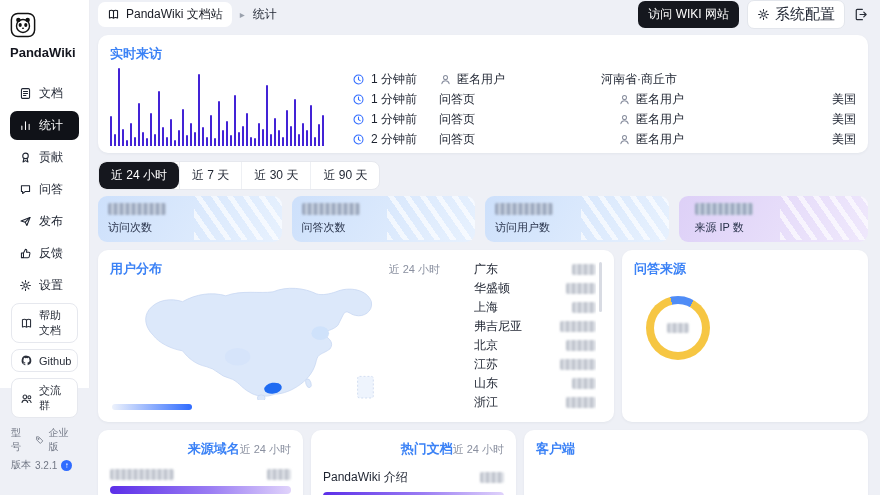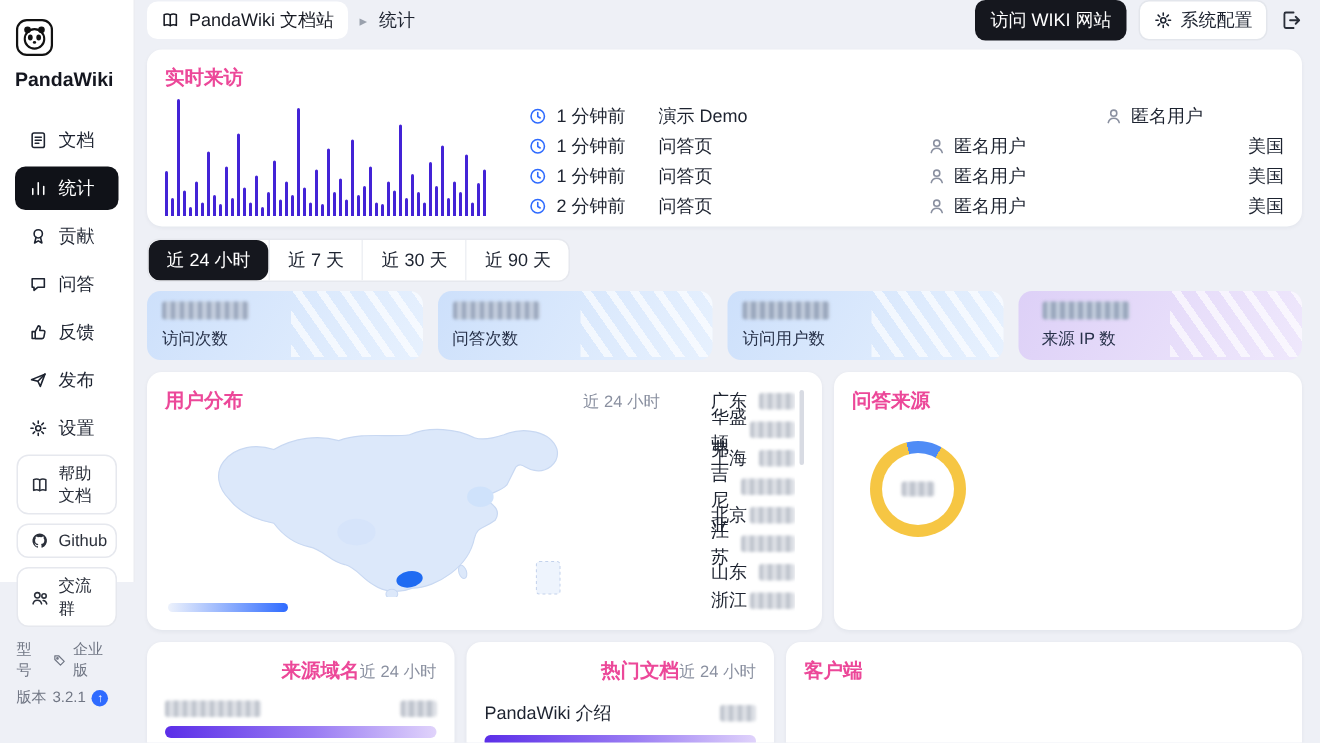--- a/index.html
+++ b/index.html
@@ -51,29 +51,29 @@
     align-items:center; cursor:pointer; color:#171a23;
   }
   .crumb-sep { color:#9aa1ad; font-size:10px; }
   .topbar-right { margin-left:auto; display:flex; align-items:center; gap:8px; }
   .btn-dark {
     background:#15171e; color:#fff; border:none; border-radius:7px;
     padding:5px 10px; font-size:12px; font-family:inherit; cursor:pointer;
   }
   .btn-light {
     background:#fff; border:1px solid #e3e6ec; border-radius:7px; padding:4px 9px;
-    font-size:12px; font-family:Liberation Sans, sans-serif; display:flex; gap:5px; align-items:center;
+    font-size:15px; font-family:Liberation Sans, sans-serif; display:flex; gap:5px; align-items:center;
     color:#1d2330; cursor:pointer;
   }
   .logout { cursor:pointer; color:#2a2f3a; }
   .logout svg { width:15px; height:15px; }
 
   .content { margin:6px 12px 0 8px; }
   .card { background:#fff; border-radius:10px; box-shadow:0 1px 3px rgba(20,30,60,.05); }
-  h3 { font-size:13px; font-weight:bold; color:#ec4899; }
+  h3 { font-size:13px; font-weight:bold; color:#3b82f6; }
   .period { font-size:11px; color:#8a90a0; }
 
   
   .blur {
     display:inline-block; height:11px; border-radius:2px;
     background:repeating-linear-gradient(90deg,#bfc4cd 0 3px,#dcdfe5 3px 6px);
     filter:blur(1.1px); vertical-align:middle; flex-shrink:0;
   }
 
   
@@ -109,21 +109,21 @@
     content:""; position:absolute; top:-14px; right:-8px; width:96px; height:58px;
     background:repeating-linear-gradient(55deg, rgba(255,255,255,.65) 0 5px, rgba(255,255,255,0) 5px 13px);
   }
   .stat.blue { background:linear-gradient(120deg,#cde0fb,#e7f1fe); }
   .stat.purple { background:linear-gradient(120deg,#ddd0f7,#efe8fc);padding-left:16px; }
   .stat .blur { height:12px; margin-bottom:5px; background:repeating-linear-gradient(90deg,#9aa7bd 0 3px,#c3cddd 3px 6px); }
   .stat-label { font-size:11px; color:#273149; }
 
   
   .mid-row { display:flex; gap:8px; margin-top:8px; height:172px; }
-  .dist { width:450px; padding:10px 12px; display:flex; gap:10px; }
+  .dist { width:516px; padding:10px 12px; display:flex; gap:10px; }
   .dist-left { flex:1; position:relative; }
   .dist-head { display:flex; justify-content:space-between; align-items:center; }
   .china-map { width:330px; height:118px; margin-top:4px; display:block; }
   .map-gradient {
     position:absolute; left:2px; bottom:2px; width:80px; height:6px; border-radius:3px;
     background:linear-gradient(90deg,#edf2fc,#2f6bff);
   }
   .dist-right { width:135px; position:relative; padding-right:6px;margin-left:24px; }
   .region-list { height:152px; overflow:hidden; }
   .region-row { display:flex; align-items:center; justify-content:space-between; height:19px; }
@@ -204,33 +204,33 @@
    <span class="ic">
             <svg viewBox="0 0 16 16">
               <path d="M3 3.5h10v7H7.5L4.5 13v-2.5H3z"></path>
             </svg>
           </span>
    <span class="mi-label">问答</span>
   </div>
         <div class="menu-item">
    <span class="ic">
             <svg viewBox="0 0 16 16">
-              <path d="M5.5 7.5 8 2.8c.9 0 1.6.7 1.6 1.6l-.4 2.1h3a1.2 1.2 0 0 1 1.2 1.4l-.8 4.1a1.5 1.5 0 0 1-1.5 1.2H5.5M5.5 7.5H3v5.6h2.5z"></path>
-            </svg>
-          </span>
-   <span class="mi-label">反馈</span>
-  </div>
-        <div class="menu-item">
-   <span class="ic">
-            <svg viewBox="0 0 16 16">
               <path d="M2.5 7.5 13.5 3l-3.8 10-2-4.2z"></path>
               <path d="M7.7 8.8 13.5 3"></path>
             </svg>
           </span>
    <span class="mi-label">发布</span>
+  </div>
+        <div class="menu-item">
+   <span class="ic">
+            <svg viewBox="0 0 16 16">
+              <path d="M5.5 7.5 8 2.8c.9 0 1.6.7 1.6 1.6l-.4 2.1h3a1.2 1.2 0 0 1 1.2 1.4l-.8 4.1a1.5 1.5 0 0 1-1.5 1.2H5.5M5.5 7.5H3v5.6h2.5z"></path>
+            </svg>
+          </span>
+   <span class="mi-label">反馈</span>
   </div>
         <div class="menu-item">
    <span class="ic">
             <svg viewBox="0 0 16 16">
               <circle cx="8" cy="8" r="2.1"></circle>
               <path d="M8 2v1.8M8 12.2V14M2 8h1.8M12.2 8H14M3.8 3.8l1.3 1.3M10.9 10.9l1.3 1.3M12.2 3.8l-1.3 1.3M5.1 10.9l-1.3 1.3"></path>
             </svg>
           </span>
    <span class="mi-label">设置</span>
   </div>
@@ -386,30 +386,30 @@
             </div>
           <div class="rt-list">
               <div class="rt-row">
    <span class="ic blue">
                   <svg viewBox="0 0 16 16">
                     <circle cx="8" cy="8" r="5.5"></circle>
                     <path d="M8 5v3.2l2 1.2"></path>
                   </svg>
                 </span>
    <span class="rt-time">1 分钟前</span>
-   <span class="rt-page">演示 Demo</span>
    <span class="rt-user">
      <span class="ic gray">
                     <svg viewBox="0 0 16 16">
                       <circle cx="8" cy="5.5" r="2.5"></circle>
                       <path d="M3.5 13.2c.6-2.4 2.3-3.6 4.5-3.6s3.9 1.2 4.5 3.6"></path>
                     </svg>
                   </span>
      <span>匿名用户</span>
    </span>
+   <span class="rt-loc">河南省·商丘市</span>
   </div>
               <div class="rt-row">
    <span class="ic blue">
                   <svg viewBox="0 0 16 16">
                     <circle cx="8" cy="8" r="5.5"></circle>
                     <path d="M8 5v3.2l2 1.2"></path>
                   </svg>
                 </span>
    <span class="rt-time">1 分钟前</span>
    <span class="rt-page">问答页</span>

